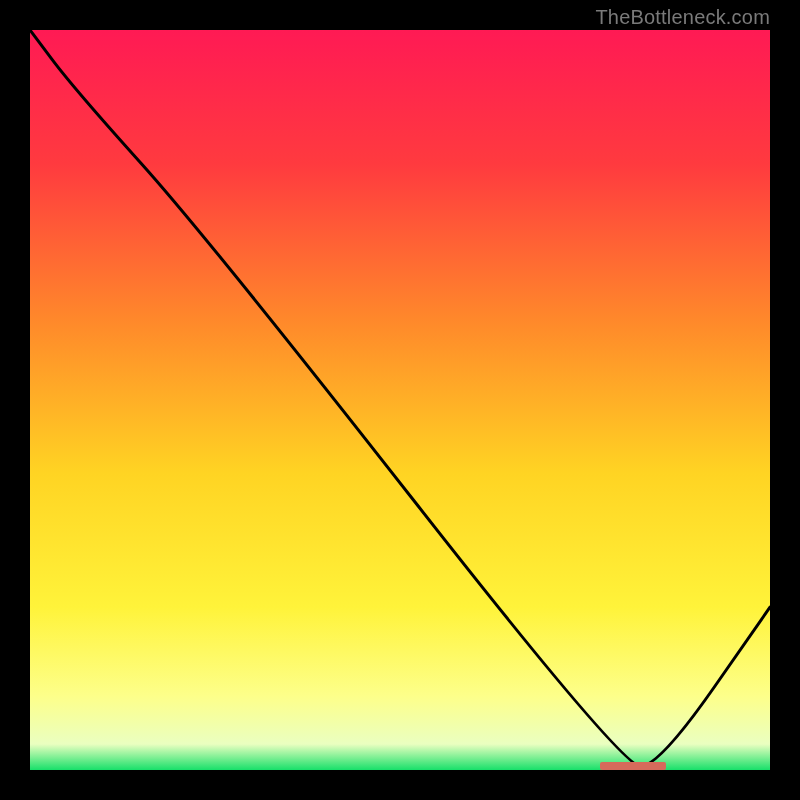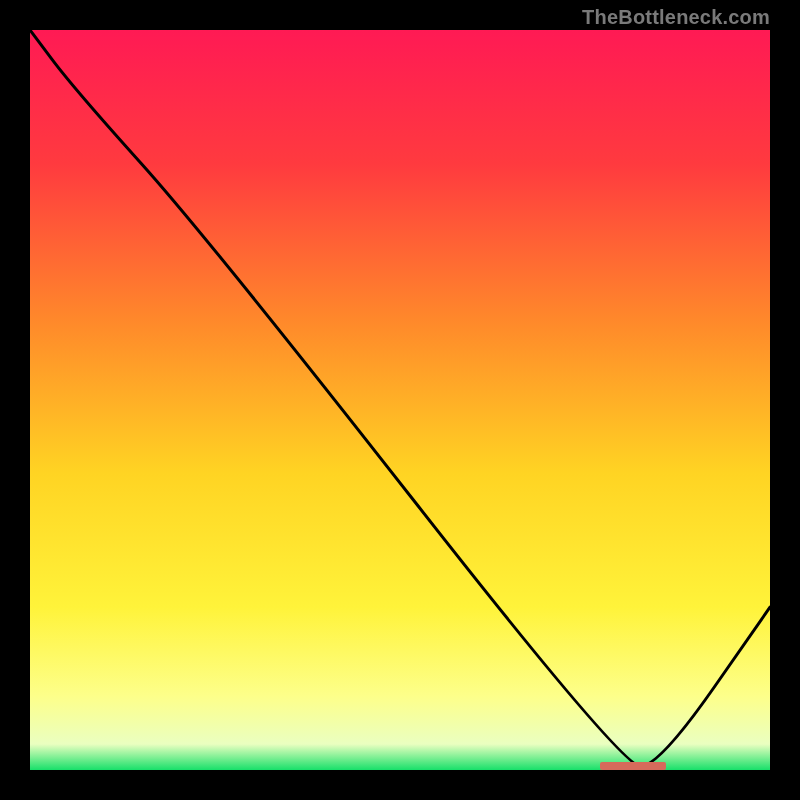--- a/index.html
+++ b/index.html
@@ -25,21 +25,21 @@
     top: 0;
     width: 740px;
     height: 740px;
   }
   .watermark {
     position: absolute;
     top: 6px;
     right: 30px;
     color: #7a7a7a;
     font-size: 20px;
-    font-weight: 700;
+    font-weight: 400;
     letter-spacing: 0.2px;
   }
   .marker {
     position: absolute;
     height: 8px;
     background: #d66a5b;
     border-radius: 2px;
   }
 </style>
 </head>

